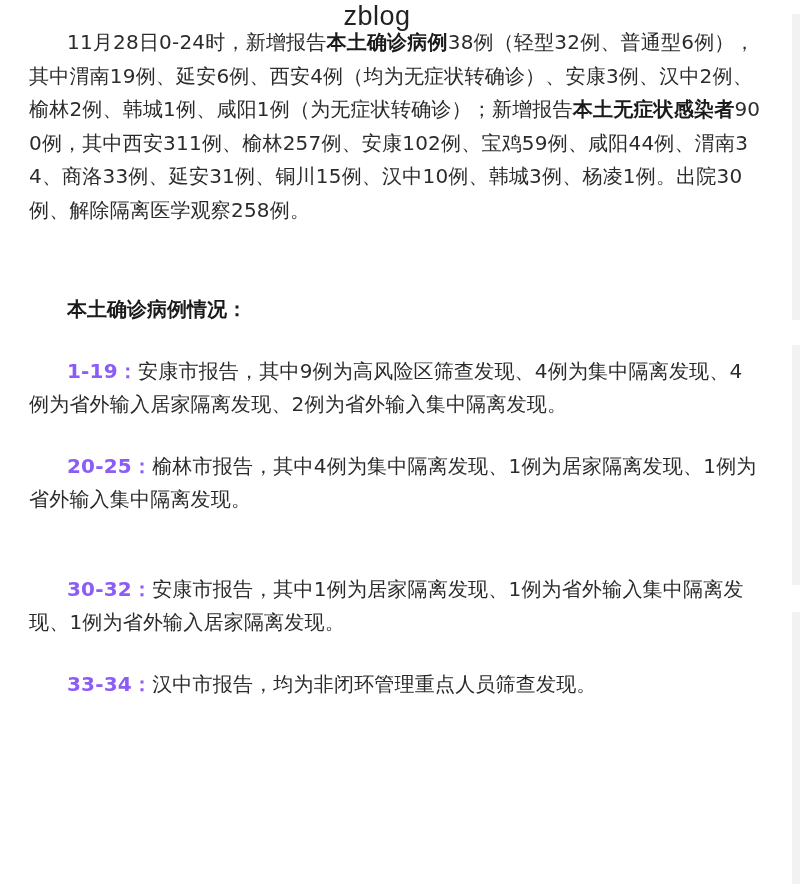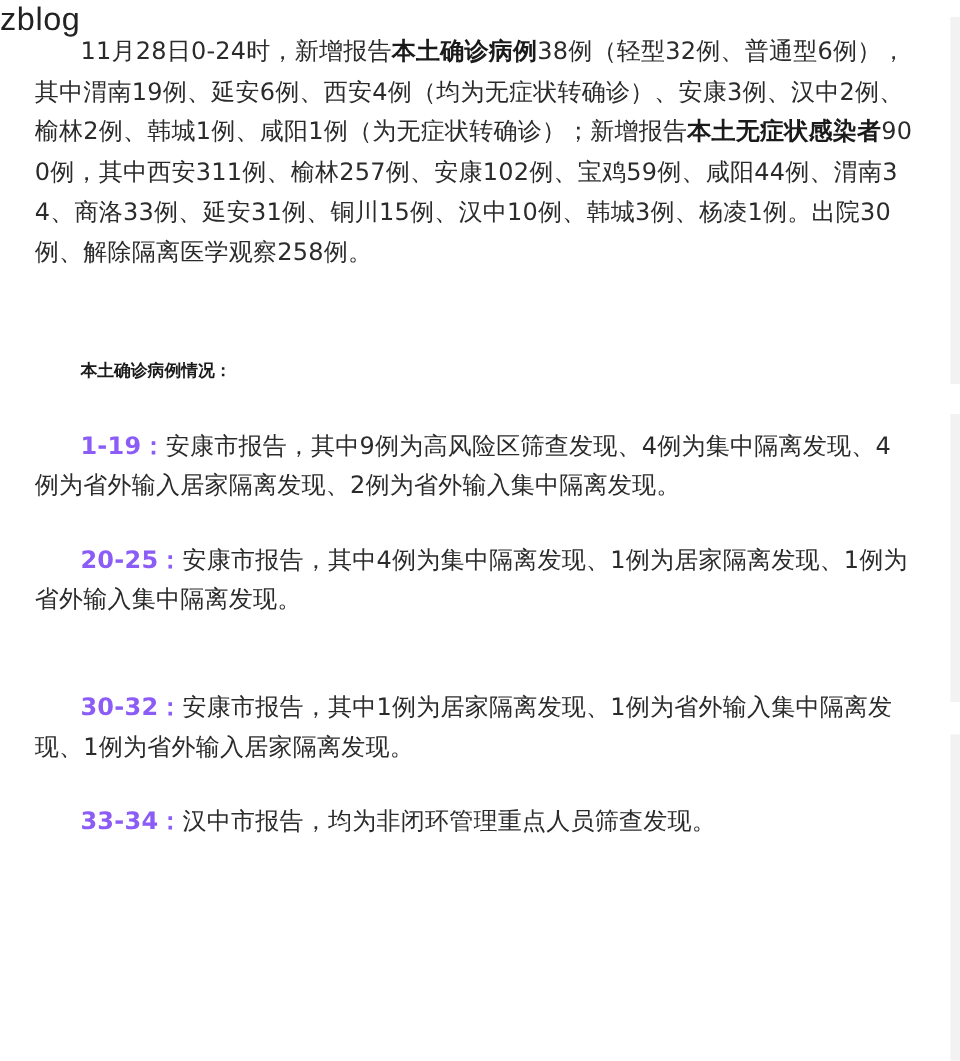--- a/index.html
+++ b/index.html
@@ -13,20 +13,21 @@
       position: relative;
       overflow: hidden;
       font-family: "DejaVu Sans", "Liberation Sans", sans-serif;
       color: #2b2b2b;
     }
     .watermark {
       position: absolute;
       top: 0;
       left: 0;
       width: 754px;
+      text-align: center;
       font-family: "Liberation Sans", "DejaVu Sans", sans-serif;
       font-size: 27px;
       font-weight: 300;
       color: #222;
       line-height: 32px;
       letter-spacing: 0.5px;
       z-index: 5;
     }
     .article {
       position: absolute;
@@ -42,21 +43,21 @@
       letter-spacing: 0.2px;
       word-break: break-all;
     }
     .para b {
       font-weight: bold;
       color: #1a1a1a;
     }
     .gap-lg { height: 28px; }
     .gap-xl { height: 38px; }
     .heading {
-      font-size: 14px;
+      font-size: 20px;
       line-height: 33.5px;
       font-weight: bold;
       text-indent: 38px;
       margin: 0;
       color: #1a1a1a;
     }
     .case-label {
       font-weight: bold;
       color: #8b5cf6;
     }
@@ -91,21 +92,21 @@
 
   <div class="gap-lg"></div>
 
   <p class="para">
     <span class="case-label">1-19：</span><span>安康市报告，其中9例为高风险区筛查发现、4例为集中隔离发现、4例为省外输入居家隔离发现、2例为省外输入集中隔离发现。</span>
   </p>
 
   <div class="gap-lg"></div>
 
   <p class="para">
-    <span class="case-label">20-25：</span><span>安康市报告，其中4例为集中隔离发现、1例为居家隔离发现、1例为省外输入集中隔离发现。</span>
+    <span class="case-label">20-25：</span><span>榆林市报告，其中4例为集中隔离发现、1例为居家隔离发现、1例为省外输入集中隔离发现。</span>
   </p>
 
   <div class="gap-lg"></div>
 
 
   <div class="gap-lg"></div>
 
   <p class="para">
     <span class="case-label">30-32：</span><span>安康市报告，其中1例为居家隔离发现、1例为省外输入集中隔离发现、1例为省外输入居家隔离发现。</span>
   </p>

